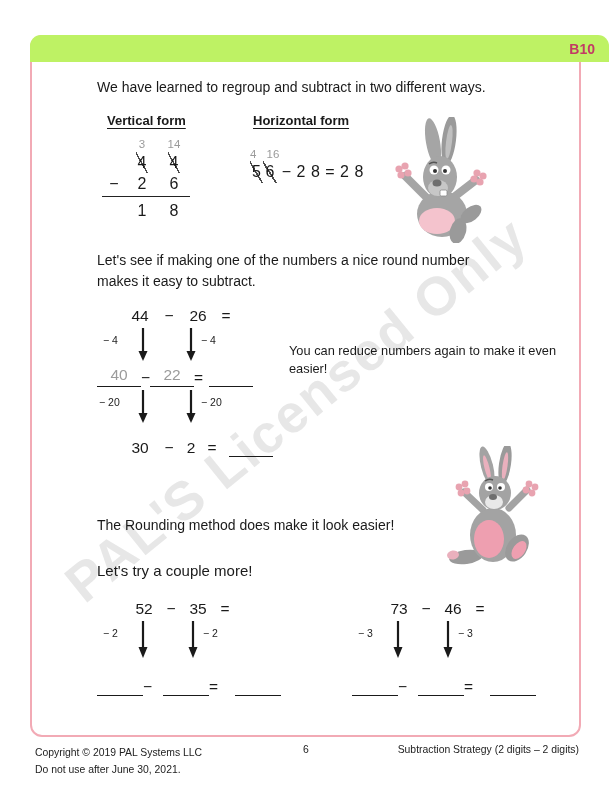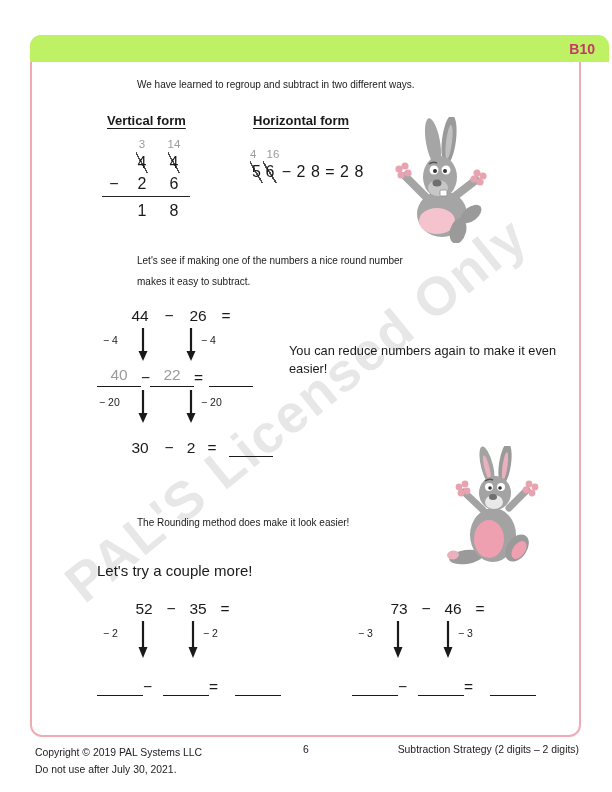--- a/index.html
+++ b/index.html
@@ -12,21 +12,21 @@
              color:rgba(145,145,145,0.22);white-space:nowrap;pointer-events:none;}
 
   
   .frame{position:absolute;left:30px;top:35px;width:551px;height:702px;
          border:2px solid #f2aab5;border-radius:12px;box-sizing:border-box;}
   .band{position:absolute;left:-2px;top:-2px;width:551px;height:27px;background:#bef264;
         border-radius:11px 11px 0 0;display:flex;align-items:center;justify-content:flex-end;
         padding:0 14px;box-sizing:content-box;}
   .tag{color:#c23a64;font-weight:bold;font-size:14px;}
 
-  .t14{font-size:10px;margin-left:40px;}
+  .t14{font-size:14px;}
   .intro{position:absolute;left:97px;top:79px;}
 
   .form-label{position:absolute;font-weight:bold;font-size:13px;text-decoration:underline;text-underline-offset:3px;}
   .vlabel{left:107px;top:113px;}
   .hlabel{left:253px;top:113px;}
 
   
   .vform{position:absolute;left:102px;top:137px;display:grid;grid-template-columns:24px 32px 32px;
          font-size:16px;text-align:center;}
   .vrow{display:contents;}
@@ -314,18 +314,18 @@
       <span class="blank"></span>
       <span class="o">−</span>
       <span class="blank"></span>
       <span class="e">=</span>
       <span class="blank empty"></span>
     </div>
   </div>
 
   <div class="footer f-left">
     <div>Copyright © 2019 PAL Systems LLC</div>
-    <div>Do not use after July 30, 2021.</div>
+    <div>Do not use after June 30, 2021.</div>
   </div>
   <div class="footer f-center">6</div>
   <div class="footer f-right">Subtraction Strategy (2 digits – 2 digits)</div>
 
 </div>
 
 </body></html>

